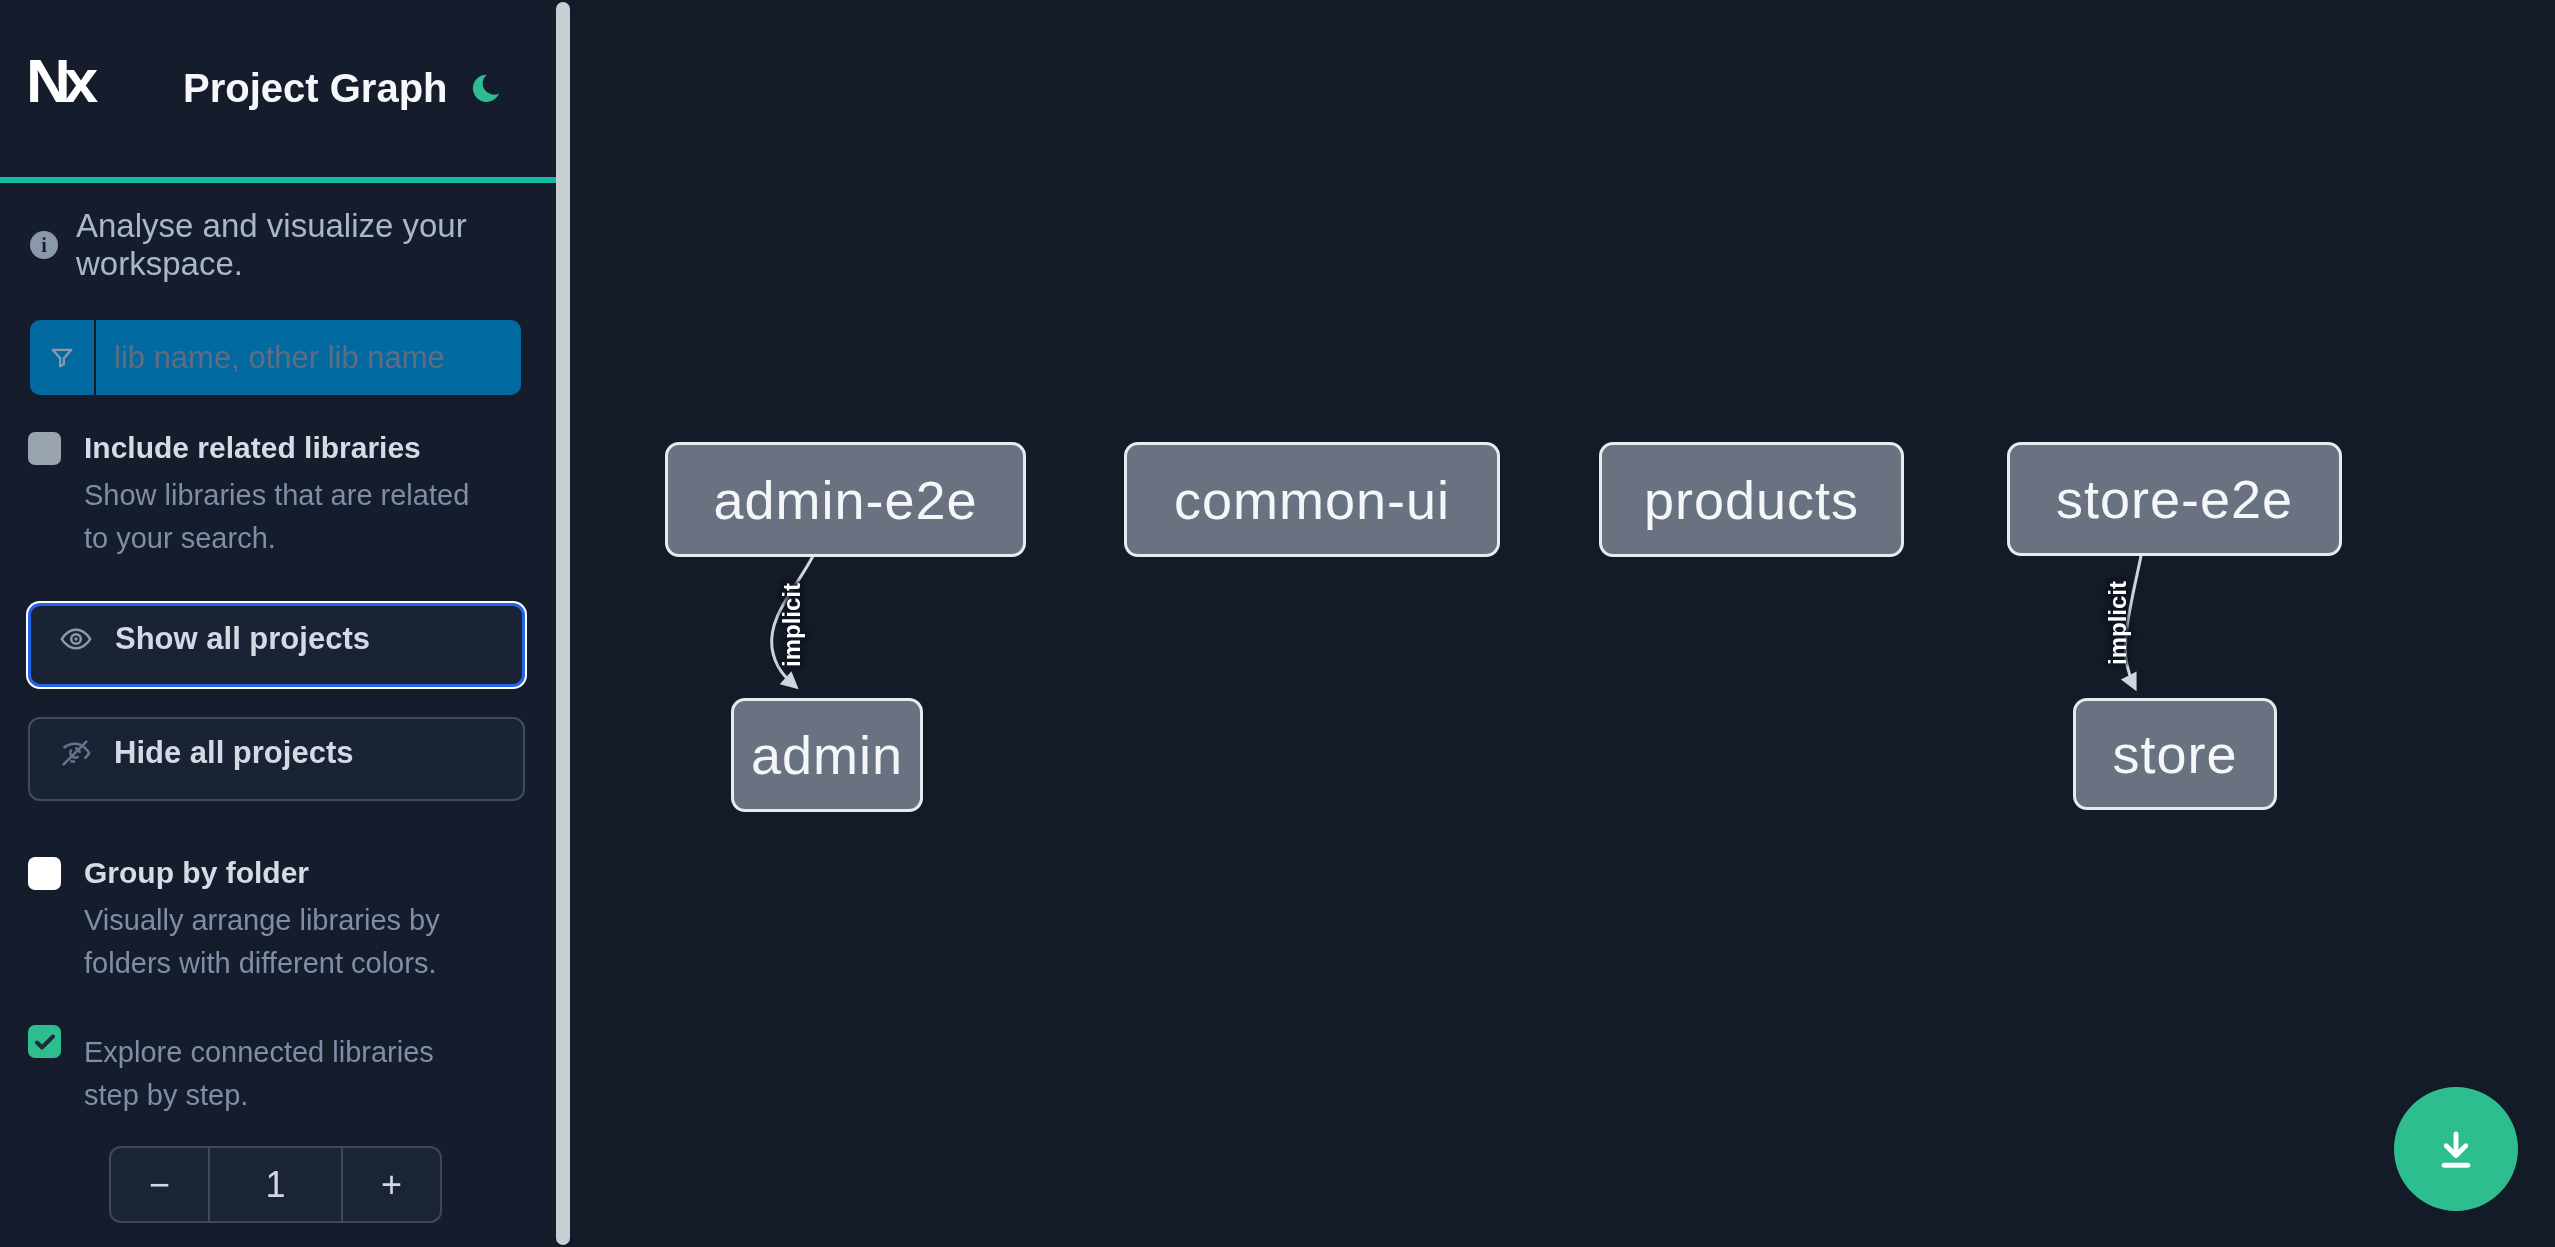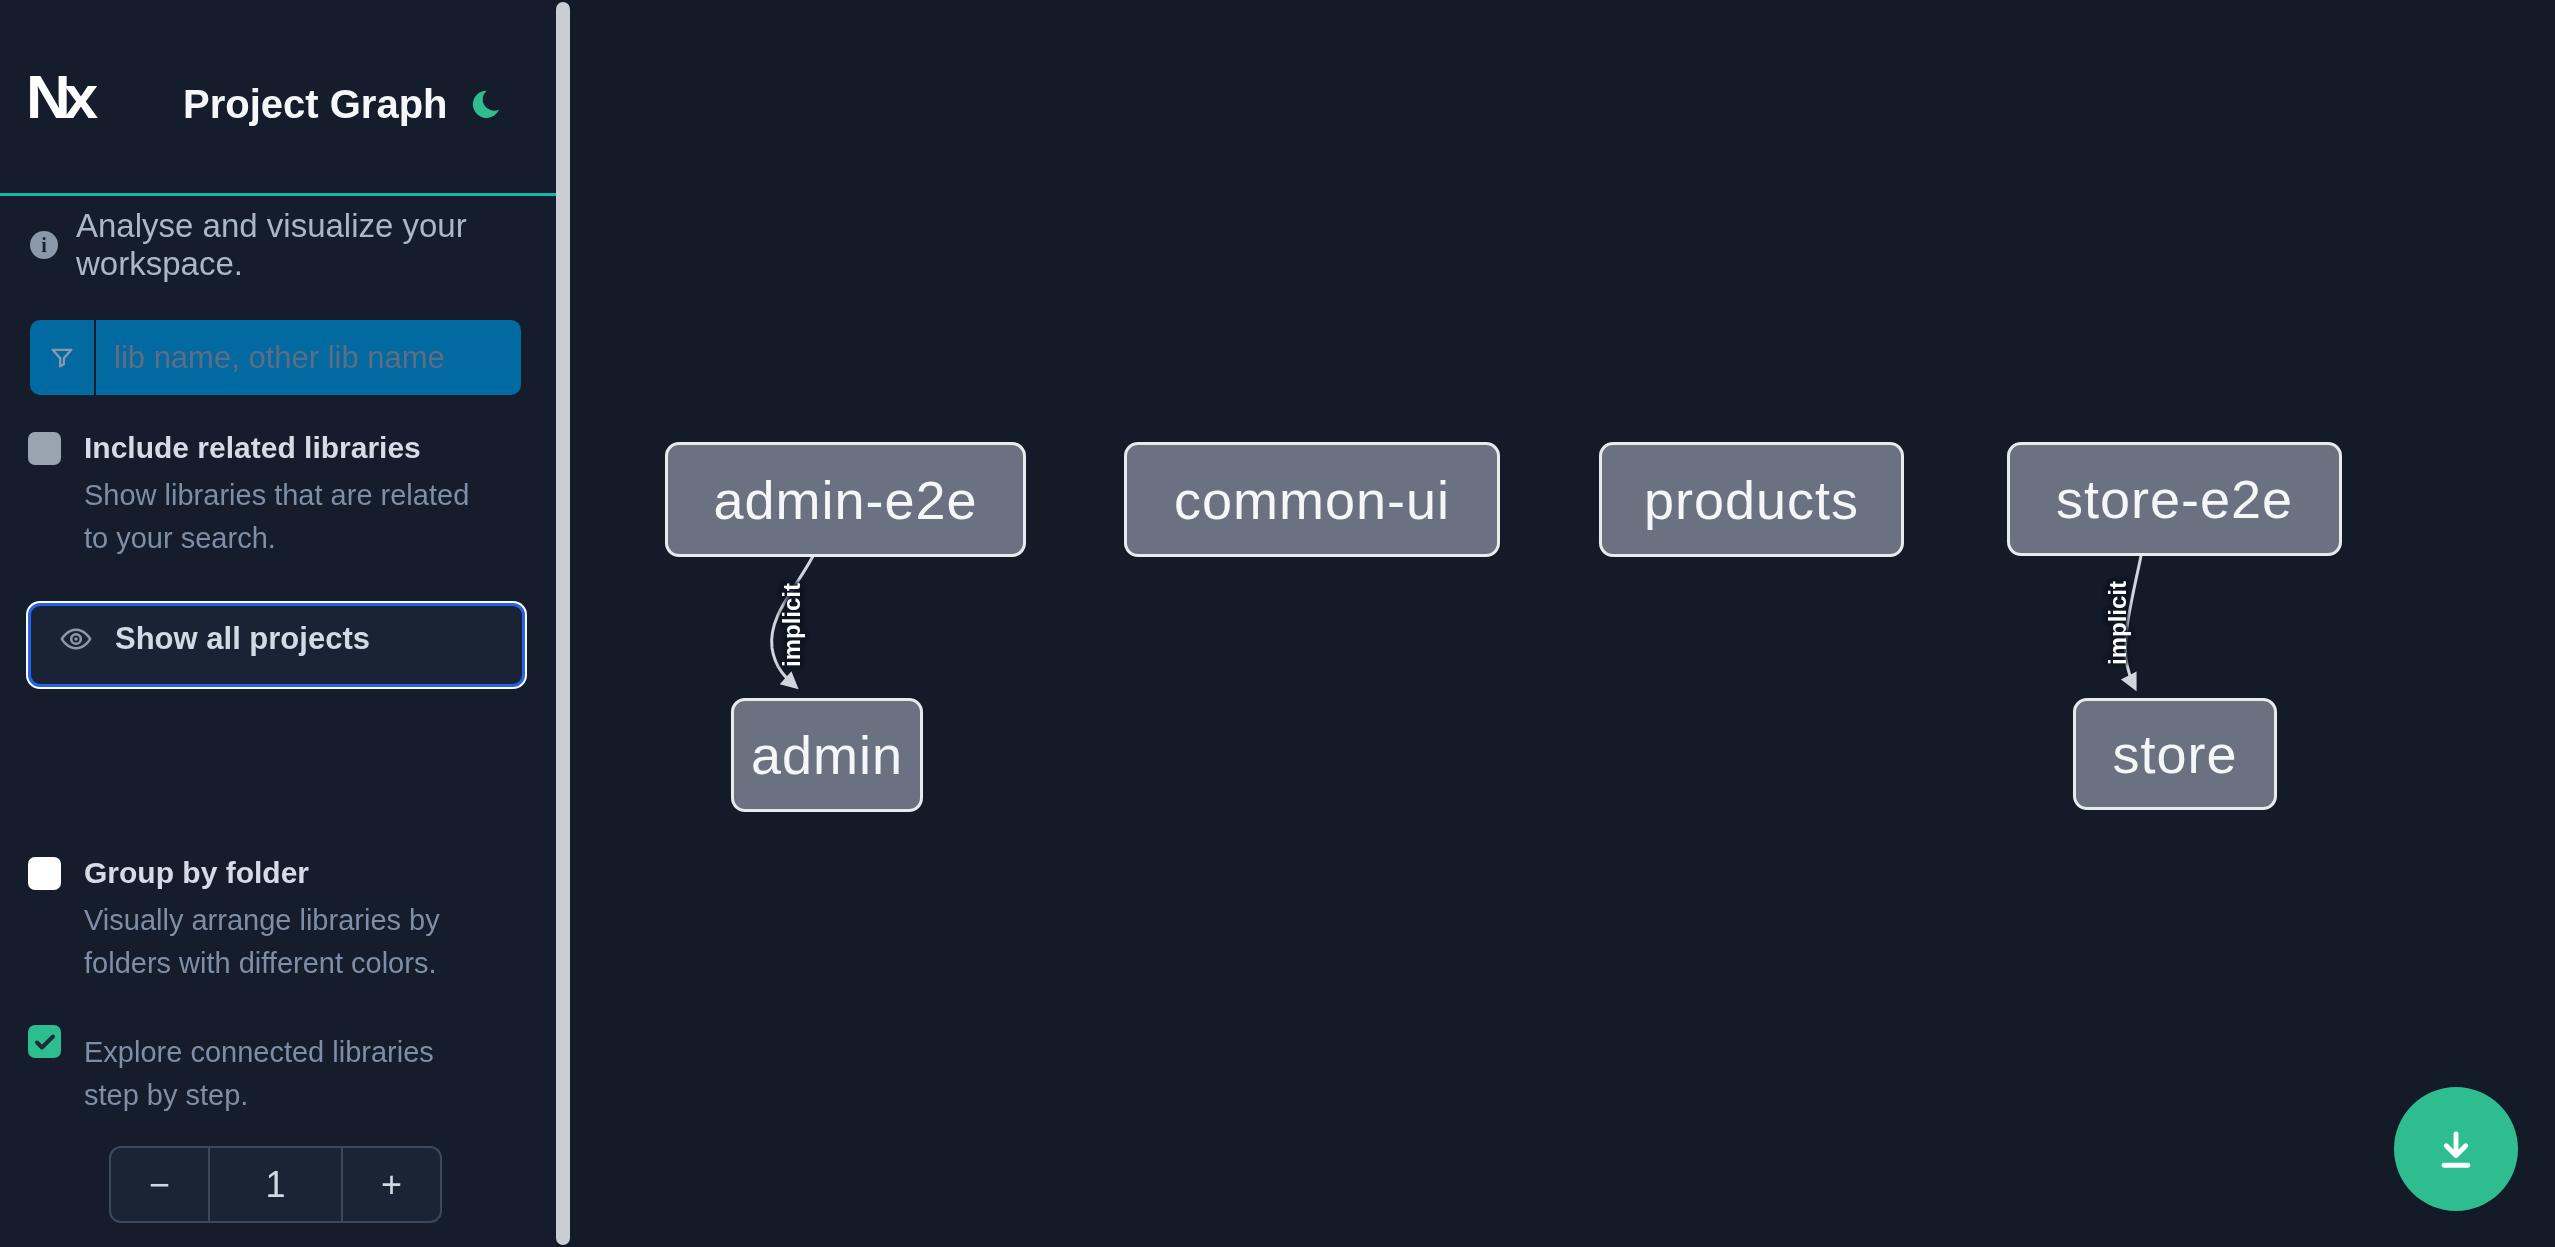--- a/index.html
+++ b/index.html
@@ -5,21 +5,21 @@
   html,body{margin:0;padding:0;background:#0d1420;}
   .app{
     position:relative;width:2555px;height:1247px;overflow:hidden;
     background:#131a28;font-family:"Liberation Sans",sans-serif;
     -webkit-font-smoothing:antialiased;
   }
   
   .sidebar{position:absolute;left:0;top:0;width:557px;height:1247px;background:#151d2c;}
   .scrollbar-thumb{position:absolute;left:556px;top:2px;width:14px;height:1243px;
     background:#c9cdd4;border-radius:8px;z-index:40;}
-  .header{position:absolute;left:0;top:16px;width:557px;height:177px;border-bottom:3px solid #14b8a6;}
+  .header{position:absolute;left:0;top:0;width:557px;height:177px;border-bottom:6px solid #14b8a6;}
   .nx-logo{position:absolute;left:26px;top:50px;color:#ffffff;font-weight:800;font-size:62px;
     letter-spacing:-7px;line-height:62px;}
   .page-title{position:absolute;left:183px;top:66px;font-size:40px;font-weight:700;color:#f5f7fa;}
   .theme-toggle{position:absolute;left:468px;top:70px;width:36px;height:36px;border:none;
     background:transparent;cursor:pointer;padding:0;}
   
   .info-row{position:absolute;left:30px;top:207px;display:flex;align-items:center;gap:18px;width:500px;}
   .info-icon{width:28px;height:28px;border-radius:50%;background:#8b98aa;color:#1a2232;
     font-family:"Liberation Serif",serif;font-weight:700;font-size:20px;display:flex;
     align-items:center;justify-content:center;flex:none;}
@@ -142,20 +142,30 @@
       <span>
         <svg class="icon" width="34" height="34" viewBox="0 0 24 24" fill="none" stroke="#8b98aa" stroke-width="1.8">
           <path d="M2 12s3.6-6.5 10-6.5S22 12 22 12s-3.6 6.5-10 6.5S2 12 2 12z"></path>
           <circle cx="12" cy="12" r="3.4"></circle>
           <circle cx="12" cy="12" r="1.2" fill="#8b98aa" stroke="none"></circle>
         </svg>
       </span>
       <span>Show all projects</span>
     </button>
 
+    <button class="side-btn plain" style="top:717px">
+      <span>
+        <svg class="icon" width="34" height="34" viewBox="0 0 24 24" fill="none" stroke="#64748b" stroke-width="1.8">
+          <path d="M4 8.5C6 6.6 8.7 5.5 12 5.5c6.4 0 10 6.5 10 6.5a17 17 0 0 1-3.2 3.9M8.8 17.7c1 .3 2 .5 3.2.5"></path>
+          <path d="M9.6 9.6a3.4 3.4 0 0 0 4.8 4.8M12 8.6c1.9 0 3.4 1.5 3.4 3.4"></path>
+          <line x1="4" y1="20" x2="20" y2="4" stroke-linecap="round"></line>
+        </svg>
+      </span>
+      <span>Hide all projects</span>
+    </button>
 
     <div class="check-row" style="top:855px">
       <span class="checkbox">
         
       </span>
       <div class="check-text">
         <div class="check-label">Group by folder</div>
         <div class="check-desc">Visually arrange libraries by folders with different colors.</div>
       </div>
     </div>

